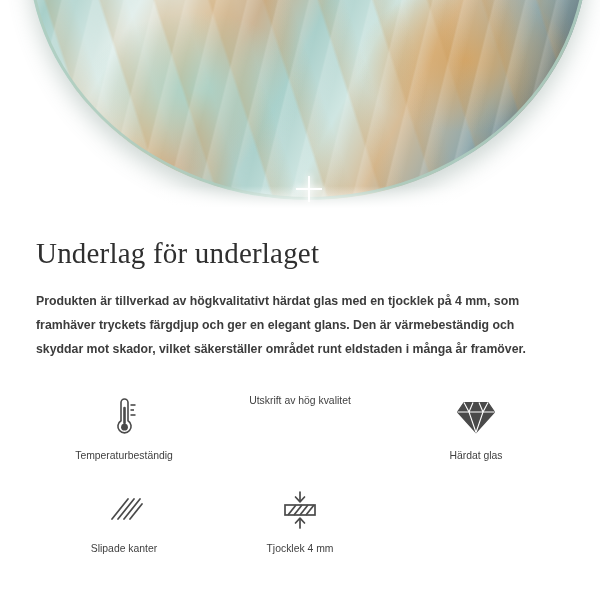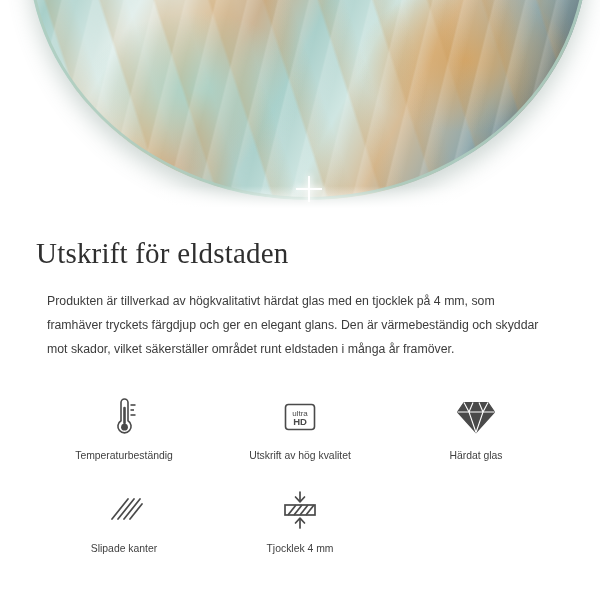--- a/index.html
+++ b/index.html
@@ -120,22 +120,23 @@
     margin: 0 0 18px 0;
     letter-spacing: 0.2px;
   }
   .headline .line {
     display: block;
   }
   .body-copy {
     font-size: 12.3px;
     line-height: 1.95;
     color: #3c3c3c;
-    margin: 11px;
+    margin: 0;
     max-width: 520px;
+    font-weight: bold;
   }
 
   
   .features {
     margin-top: 26px;
     display: grid;
     grid-template-columns: repeat(3, 1fr);
     row-gap: 8px;
   }
   .feature {
@@ -166,21 +167,21 @@
 <div class="hero">
   <div class="hero-plate"></div>
   <div class="hero-rim"></div>
   <div class="hero-sparkle"></div>
   <div class="hero-fade"></div>
 </div>
 
 <div class="content">
 
   <h1 class="headline">
-    <span class="line">Utskrift för eldstaden</span>
+    <span class="line">Underlag för underlaget</span>
   </h1>
 
   <p class="body-copy">Produkten är tillverkad av högkvalitativt härdat glas med en tjocklek på 4 mm, som framhäver tryckets färgdjup och ger en elegant glans. Den är värmebeständig och skyddar mot skador, vilket säkerställer området runt eldstaden i många år framöver.</p>
 
   <div class="features">
 
     <div class="feature">
       <div class="feature-icon">
         <svg width="34" height="42" viewBox="0 0 34 42" fill="none" stroke="#4a4a4a" stroke-width="1.6">
           <path d="M14 6.5a3.5 3.5 0 0 1 7 0v18.2a6.6 6.6 0 1 1-7 0z"></path>
@@ -188,27 +189,20 @@
           <circle cx="17.5" cy="31.2" r="3.4" fill="#4a4a4a" stroke="none"></circle>
           <line x1="23.5" y1="9" x2="28.5" y2="9"></line>
           <line x1="23.5" y1="14" x2="27" y2="14"></line>
           <line x1="23.5" y1="19" x2="28.5" y2="19"></line>
         </svg>
       </div>
       <div class="feature-label">Temperaturbeständig</div>
     </div>
 
     <div class="feature">
-      <div class="feature-icon">
-        <svg width="40" height="40" viewBox="0 0 40 40">
-          <rect x="5.5" y="7.5" width="29" height="25" rx="3" fill="none" stroke="#4a4a4a" stroke-width="1.6"></rect>
-          <text x="20" y="18.6" text-anchor="middle" font-family="Liberation Sans, sans-serif" font-size="8" fill="#4a4a4a">ultra</text>
-          <text x="20" y="28.4" text-anchor="middle" font-family="Liberation Sans, sans-serif" font-size="9.5" font-weight="bold" fill="#4a4a4a">HD</text>
-        </svg>
-      </div>
       <div class="feature-label">Utskrift av hög kvalitet</div>
     </div>
 
 
     <div class="feature">
       <div class="feature-icon">
         <svg width="42" height="36" viewBox="0 0 42 36">
           <path d="M21 33.5 L2.5 13 L9 3.5 H33 L39.5 13 Z" fill="#4a4a4a" stroke="#4a4a4a" stroke-width="1.2" stroke-linejoin="round"></path>
           <path d="M2.5 13 H39.5" stroke="#ffffff" stroke-width="1.1"></path>
           <path d="M9 3.5 L14 13 L21 33.5" stroke="#ffffff" stroke-width="1.1" fill="none"></path>

